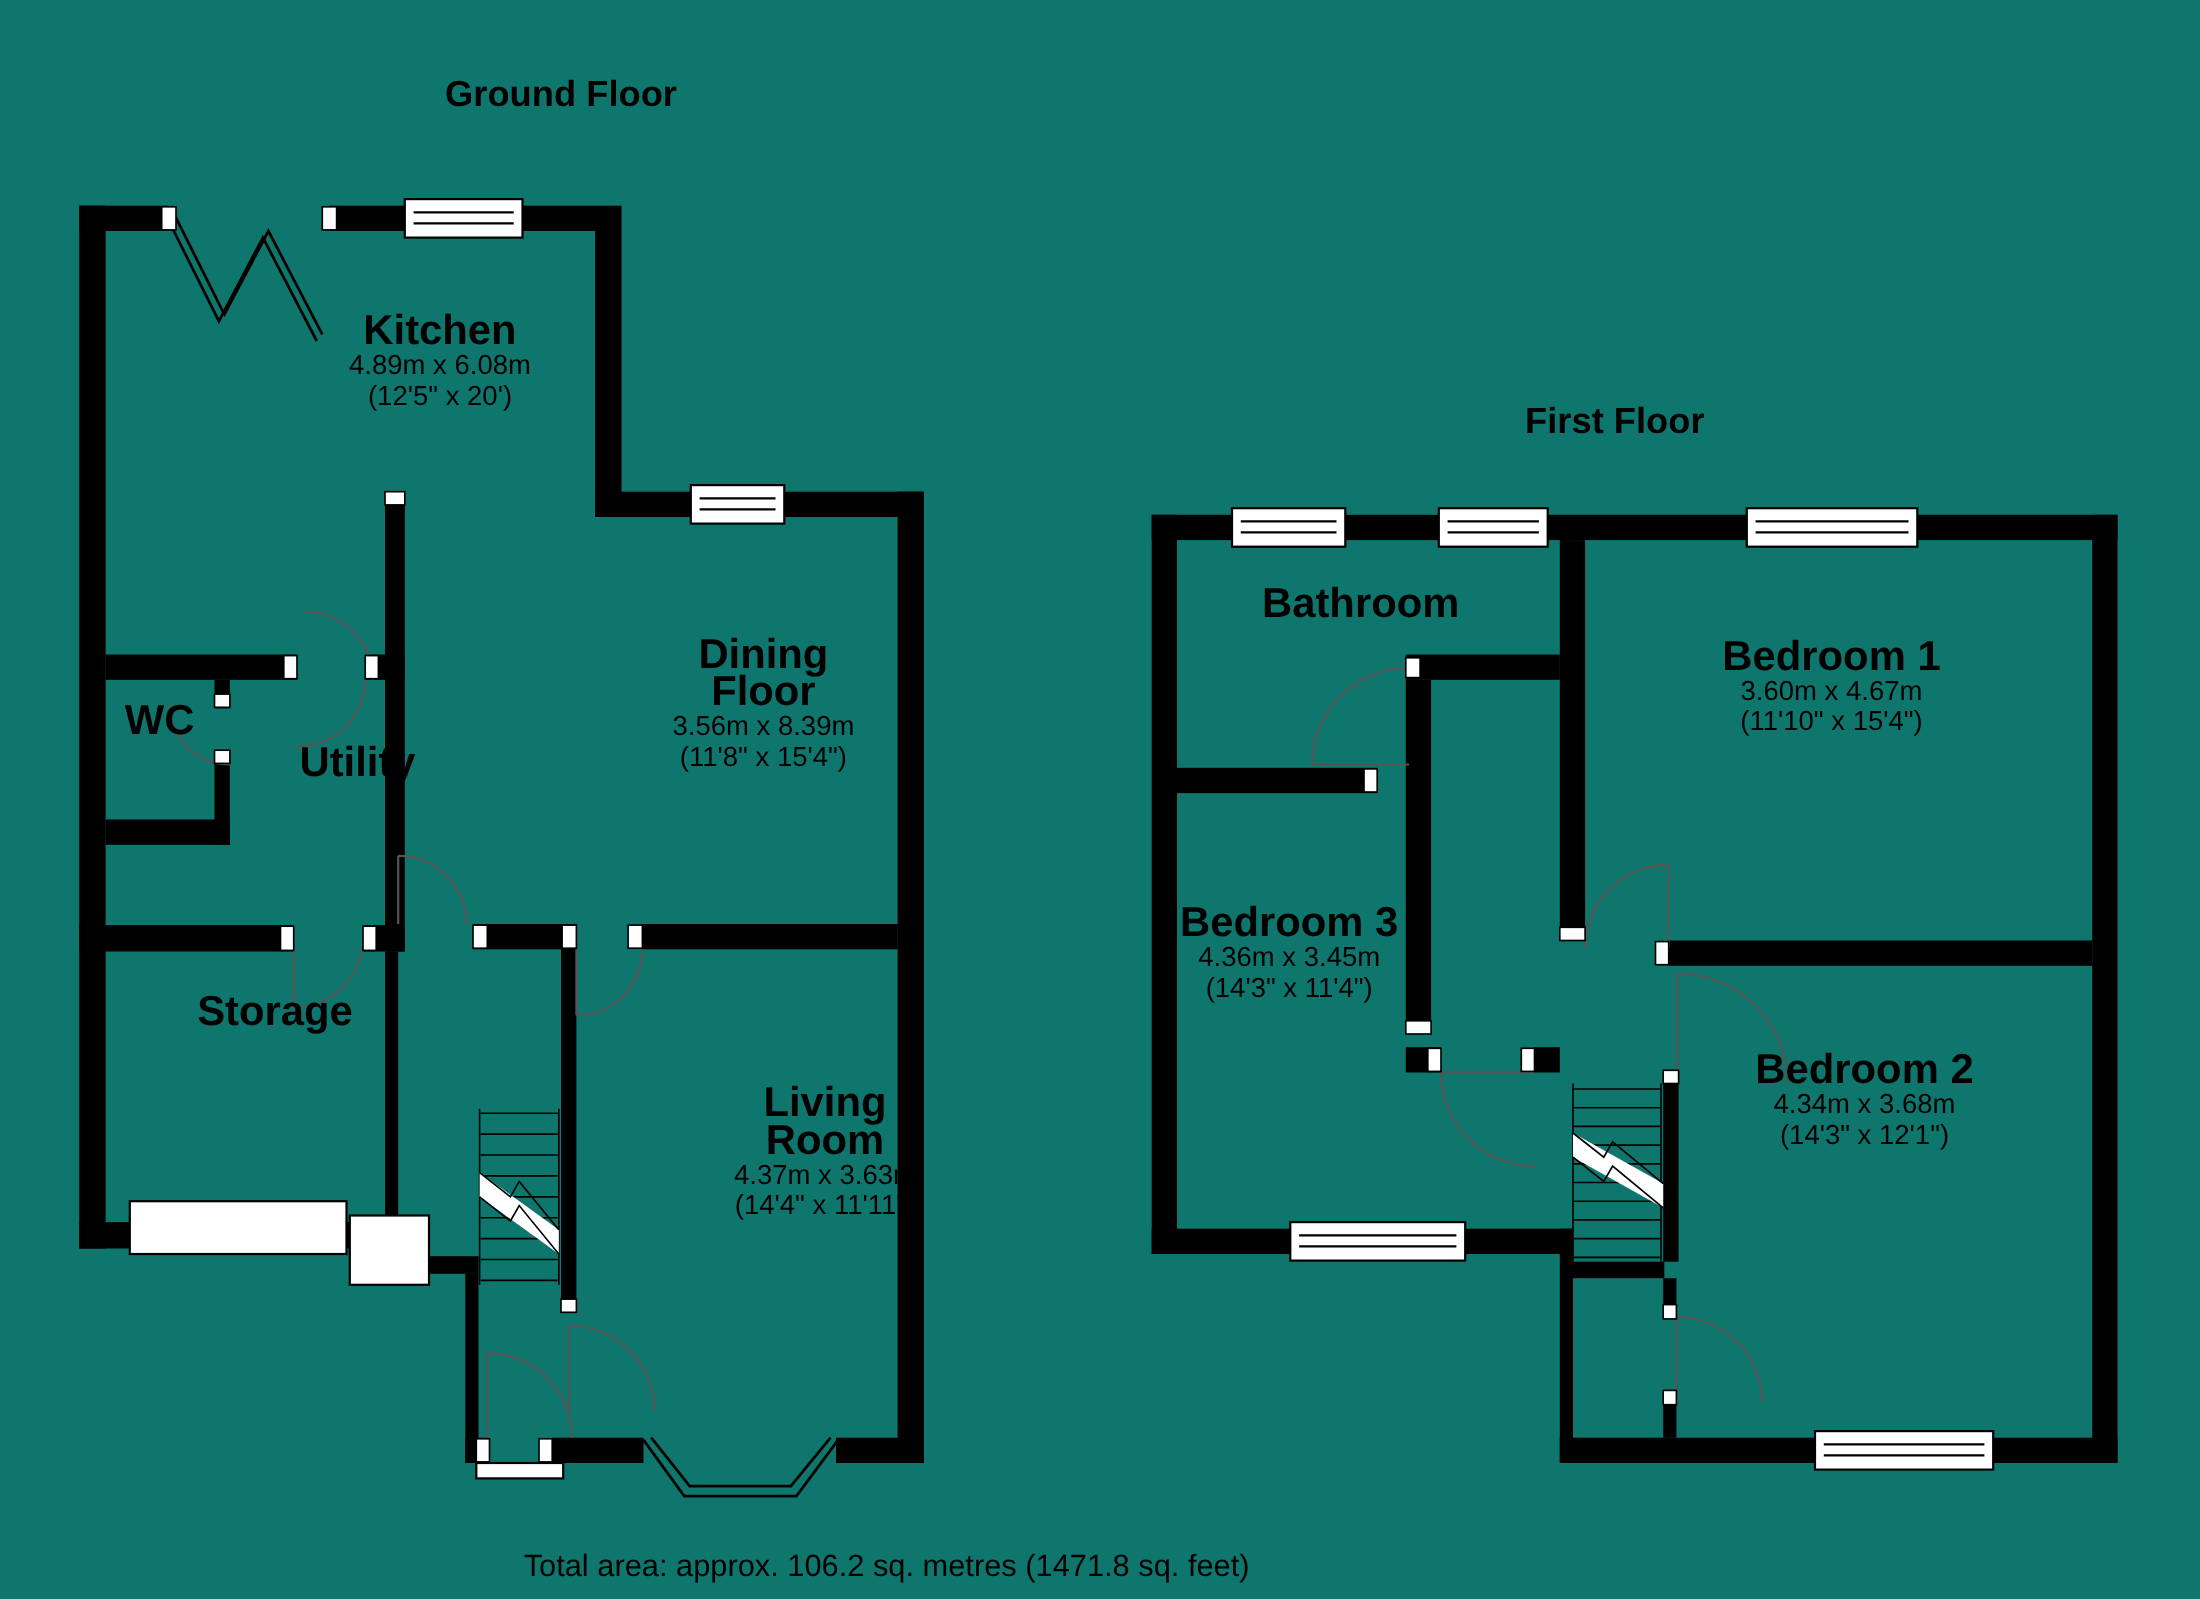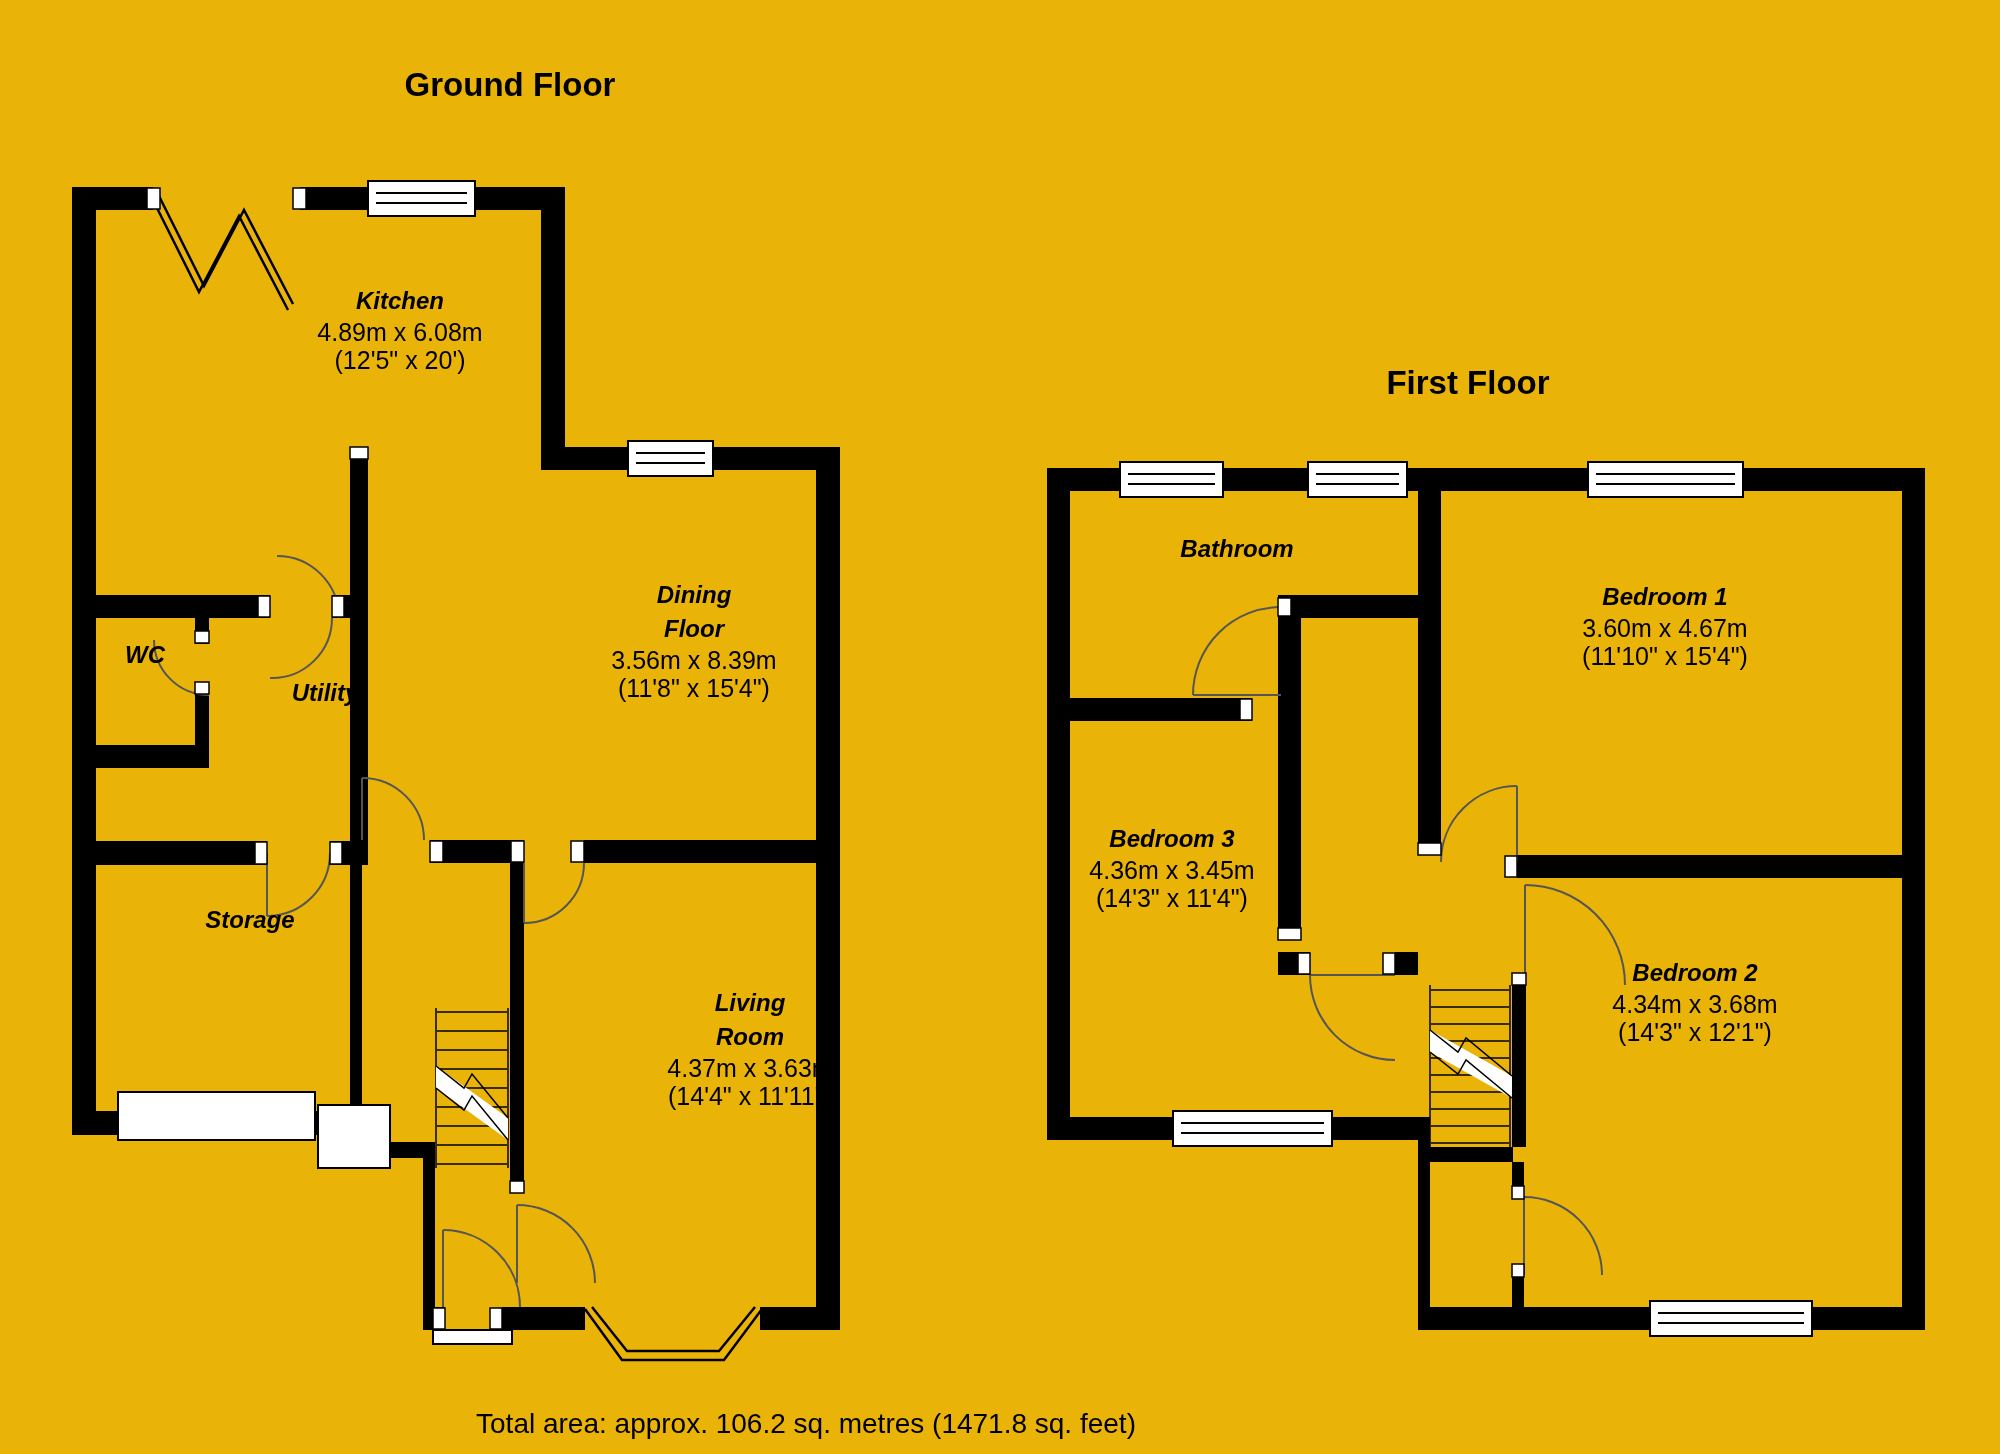--- a/index.html
+++ b/index.html
@@ -1,21 +1,21 @@
 <!DOCTYPE html>
 <html><head>
 <meta charset="utf-8">
 <style>
   html,body{margin:0;padding:0;background:#ffffff;}
   body{font-family:"Liberation Sans", sans-serif; color:#000;}
-  .canvas{position:relative;width:2000px;height:1454px;background:#eab308;overflow:hidden;}
+  .canvas{position:relative;width:2000px;height:1454px;background:#0f766e;overflow:hidden;}
   .plan-svg{position:absolute;left:0;top:0;}
   .floor-title{position:absolute;transform:translateX(-50%);font-size:33px;font-weight:bold;white-space:nowrap;}
   .room-label{position:absolute;transform:translateX(-50%);text-align:center;}
-  .rname{font-size:24px;font-weight:bold;line-height:34px;white-space:pre-line;font-style:italic;}
+  .rname{font-size:38px;font-weight:bold;line-height:34px;white-space:pre-line;}
   .rdim{font-size:25px;line-height:28px;white-space:nowrap;}
   .footer-text{position:absolute;transform:translateX(-50%);font-size:28px;white-space:nowrap;}
 </style>
 </head>
 <body>
 
 <div class="canvas">
 
 <svg class="plan-svg" width="2000" height="1454" viewBox="0 0 2000 1454">
 

